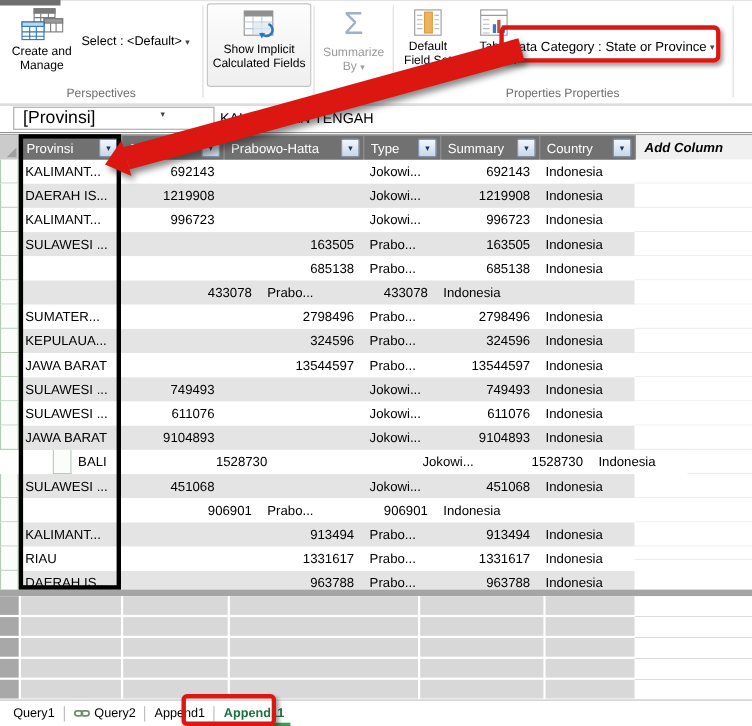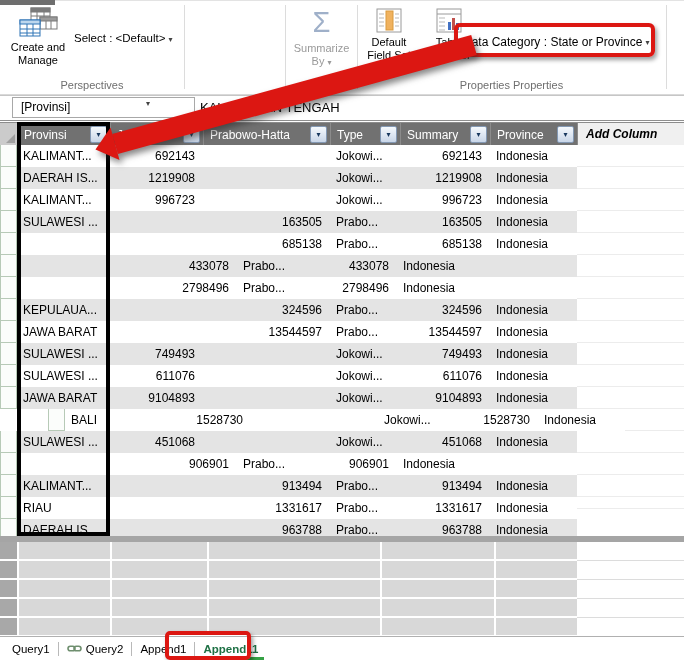--- a/index.html
+++ b/index.html
@@ -18,21 +18,21 @@
   .dd{font-size:8px;color:#444;margin-left:3px;}
   .dd-gray{color:#9a9a9a;}
   .implicit{border:1px solid #c3c3c3;border-radius:3px;background:linear-gradient(#fdfdfd,#efefef);}
   .sigma{font-size:29px;line-height:30px;color:#9fb0c9;font-weight:400;}
   .datacat{display:flex;align-items:center;font-size:12px;cursor:pointer;white-space:nowrap;}
   
   .redbox{border:4px solid #dc1712;border-radius:6px;box-shadow:2px 3px 4px rgba(0,0,0,.38);z-index:55;background:transparent;}
   
   .fbar{left:0;top:95px;width:684px;height:26px;background:#fff;border-top:1px solid #c6c6c6;border-bottom:1px solid #8f8f8f;}
   .namebox{left:12px;top:97px;width:183px;height:21px;border:1px solid #a8a8a8;background:#fff;
-           font-size:12px;line-height:19px;padding-left:8px;}
+           font-size:16px;line-height:19px;padding-left:8px;}
   .namedd{left:146px;top:99px;font-size:8px;color:#444;}
   .fval{left:200px;top:98px;font-size:13px;line-height:20px;white-space:nowrap;}
   
   .thead{left:0;top:122px;width:684px;height:23px;display:flex;border-top:1px solid #8c8c8c;}
   .corner{width:17px;height:23px;background:#cbcbcb;position:relative;border-right:1px solid #9e9e9e;flex:none;}
   .corner::after{content:"";position:absolute;right:2px;bottom:3px;border-left:9px solid transparent;border-bottom:9px solid #a0a0a0;}
   .hcell{position:relative;display:flex;align-items:center;justify-content:space-between;height:23px;
          background:#717171;color:#fff;font-size:12px;padding:0 3px 0 6px;border-right:1px solid #8b8b8b;
          box-sizing:border-box;white-space:nowrap;overflow:hidden;flex:none;cursor:pointer;}
   .fbtn{width:15px;height:15px;display:flex;align-items:center;justify-content:center;font-size:8px;color:#17375e;
@@ -100,20 +100,34 @@
         </g>
     </svg>
     <div class="biglabel">Create and Manage</div>
   </div>
   <div class="abs" style="left:74px;top:32px;font-size:11.5px;white-space:nowrap;">
     <span>Select : &lt;Default&gt;</span><span class="dd">▾</span>
   </div>
   <div class="abs caption" style="left:0;top:79px;width:184px;">Perspectives</div>
   <div class="abs vsep" style="left:184px;"></div>
 
+  <div class="abs bigbtn implicit" style="left:188px;top:3px;width:95px;height:76px;justify-content:flex-start;padding-top:5px;">
+    <svg width="30" height="28" viewBox="0 0 30 28">
+      <rect x="1" y="1" width="26" height="22" fill="#fff" stroke="#8f8f8f"></rect>
+      <rect x="1" y="1" width="26" height="5" fill="#8f8f8f"></rect>
+      <line x1="9" y1="6" x2="9" y2="23" stroke="#b9c7d6"></line>
+        <line x1="17" y1="6" x2="17" y2="23" stroke="#b9c7d6"></line>
+      <line x1="1" y1="11" x2="27" y2="11" stroke="#b9c7d6"></line>
+        <line x1="1" y1="17" x2="27" y2="17" stroke="#b9c7d6"></line>
+      <rect x="10" y="12" width="16" height="10" fill="#dce8f4" opacity="0.8"></rect>
+      <path d="M23 13 a5.5 5.5 0 1 1 -6.5 8" stroke="#2e75b6" stroke-width="2.2" fill="none"></path>
+      <polygon points="14.5,21 20,21 17,26" fill="#2e75b6"></polygon>
+    </svg>
+    <div class="biglabel">Show Implicit Calculated Fields</div>
+  </div>
   <div class="abs vsep" style="left:285px;"></div>
 
   <div class="abs bigbtn" style="left:288px;top:7px;width:67px;">
     <span class="sigma">Σ</span>
     <div class="biglabel gray" style="margin-top:5px;">
       <span>Summarize</span><br>
       <span>By</span><span class="dd dd-gray">▾</span>
     </div>
   </div>
   <div class="abs vsep" style="left:357px;"></div>
@@ -186,21 +200,21 @@
     </div>
     <div class="hcell" style="width: 70px;">
       <span>Type</span>
       <div class="fbtn">▾</div>
     </div>
     <div class="hcell" style="width: 90px;">
       <span>Summary</span>
       <div class="fbtn">▾</div>
     </div>
     <div class="hcell" style="width: 87px;">
-      <span>Province</span>
+      <span>Country</span>
       <div class="fbtn">▾</div>
     </div>
     <div class="addcol" id="addcol">Add Column</div>
 </div>
 
 <div class="abs tbody" id="tbody">
     <div class="trow odd" style="top: 0px;">
       <div class="sel"></div>
       <div class="band">
         <div class="tcell" style="width: 93px;">KALIMANT...</div>
@@ -267,20 +281,21 @@
         <div class="tcell num" style="width: 127px;">433078</div>
         <div class="tcell" style="width: 70px;">Prabo...</div>
         <div class="tcell num" style="width: 90px;">433078</div>
         <div class="tcell" style="width: 87px;">Indonesia</div>
       </div>
       <div class="fill"></div>
     </div>
     <div class="trow odd" style="top: 132px;">
       <div class="sel"></div>
       <div class="band">
+        <div class="tcell" style="width: 93px;">SUMATER...</div>
         <div class="tcell num" style="width: 93px;"></div>
         <div class="tcell num" style="width: 127px;">2798496</div>
         <div class="tcell" style="width: 70px;">Prabo...</div>
         <div class="tcell num" style="width: 90px;">2798496</div>
         <div class="tcell" style="width: 87px;">Indonesia</div>
       </div>
       <div class="fill"></div>
     </div>
     <div class="trow even" style="top: 154px;">
       <div class="sel"></div>

